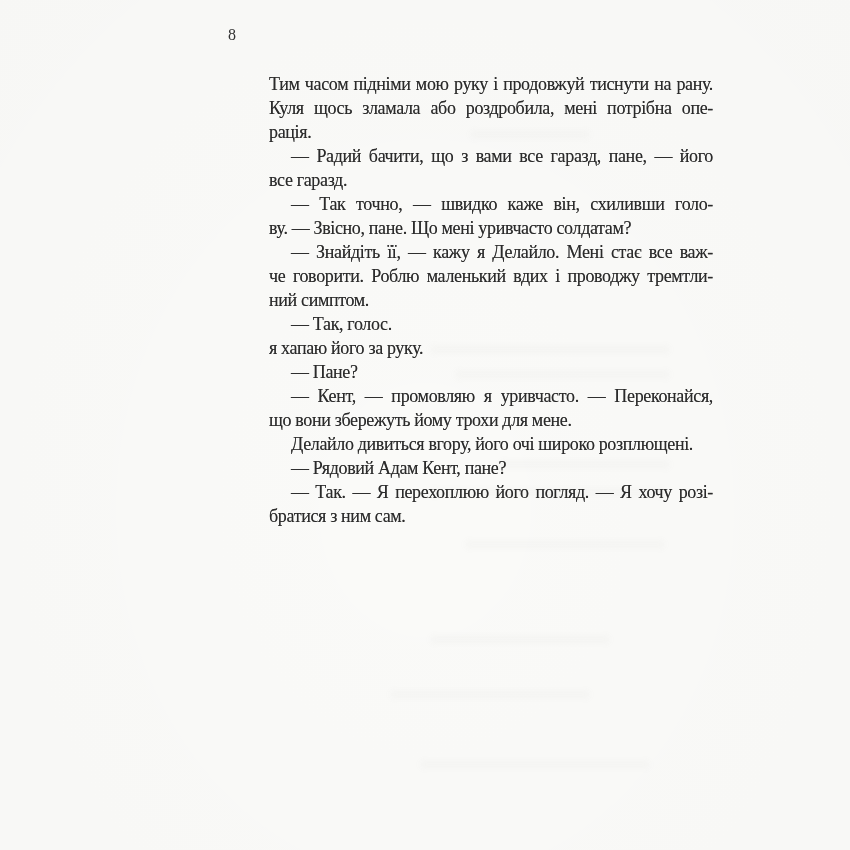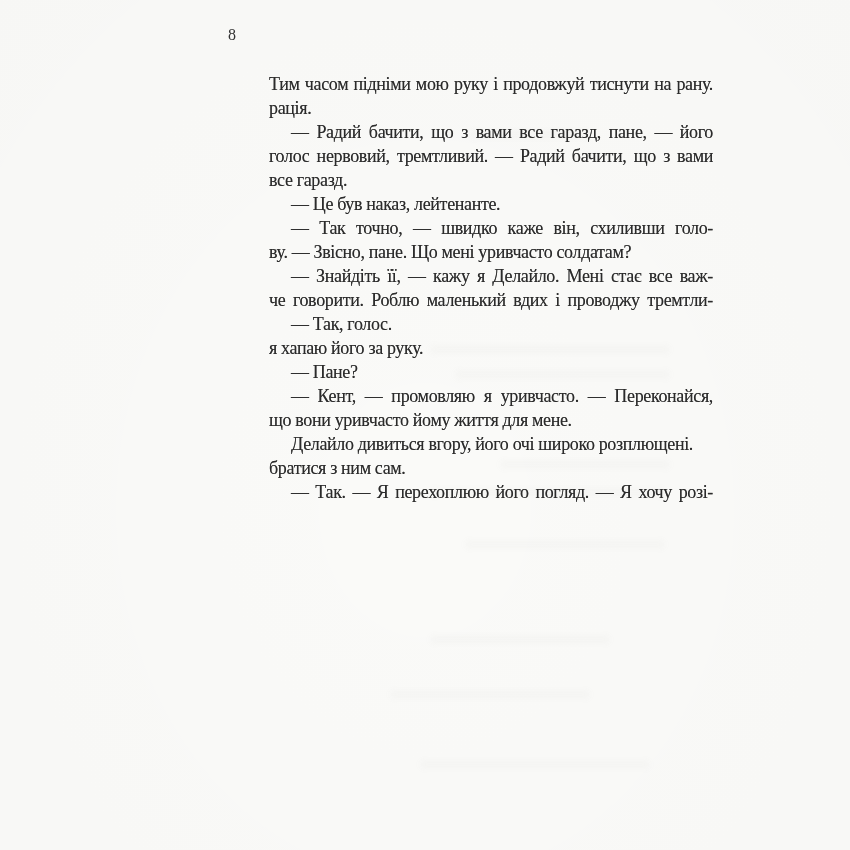--- a/index.html
+++ b/index.html
@@ -75,31 +75,32 @@
   <span class="bleed b5"></span>
   <span class="bleed b6"></span>
   <span class="bleed b7"></span>
   <span class="bleed b8"></span>
   <span class="bleed b9"></span>
 
   <div class="page-number">8</div>
 
   <div class="text-block">
       <div class="line j">Тим часом підніми мою руку і продовжуй тиснути на рану.</div>
+      <div class="line j">Куля щось зламала або роздробила, мені потрібна опе-</div>
       <div class="line">рація.</div>
       <div class="line j ind">— Радий бачити, що з вами все гаразд, пане, — його</div>
-      <div class="line j">голос нервовий, тремтливий. — Радий бачити, що з вами</div>
       <div class="line">все гаразд.</div>
-      <div class="line ind">— Це був наказ, лейтенанте.</div>
       <div class="line j ind">— Так точно, — швидко каже він, схиливши голо-</div>
       <div class="line">ву. — Звісно, пане. Що мені уривчасто солдатам?</div>
       <div class="line j ind">— Знайдіть її, — кажу я Делайло. Мені стає все важ-</div>
       <div class="line j">че говорити. Роблю маленький вдих і проводжу тремтли-</div>
+      <div class="line">ний симптом.</div>
       <div class="line ind">— Так, голос.</div>
       <div class="line">я хапаю його за руку.</div>
       <div class="line ind">— Пане?</div>
       <div class="line j ind">— Кент, — промовляю я уривчасто. — Переконайся,</div>
-      <div class="line">що вони уривчасто йому життя для мене.</div>
+      <div class="line">що вони збережуть йому трохи для мене.</div>
       <div class="line ind">Делайло дивиться вгору, його очі широко розплющені.</div>
+      <div class="line ind">— Рядовий Адам Кент, пане?</div>
+      <div class="line j ind">— Так. — Я перехоплюю його погляд. — Я хочу розі-</div>
       <div class="line">братися з ним сам.</div>
-      <div class="line j ind">— Так. — Я перехоплюю його погляд. — Я хочу розі-</div>
     </div>
 </div>
 
 </body></html>

